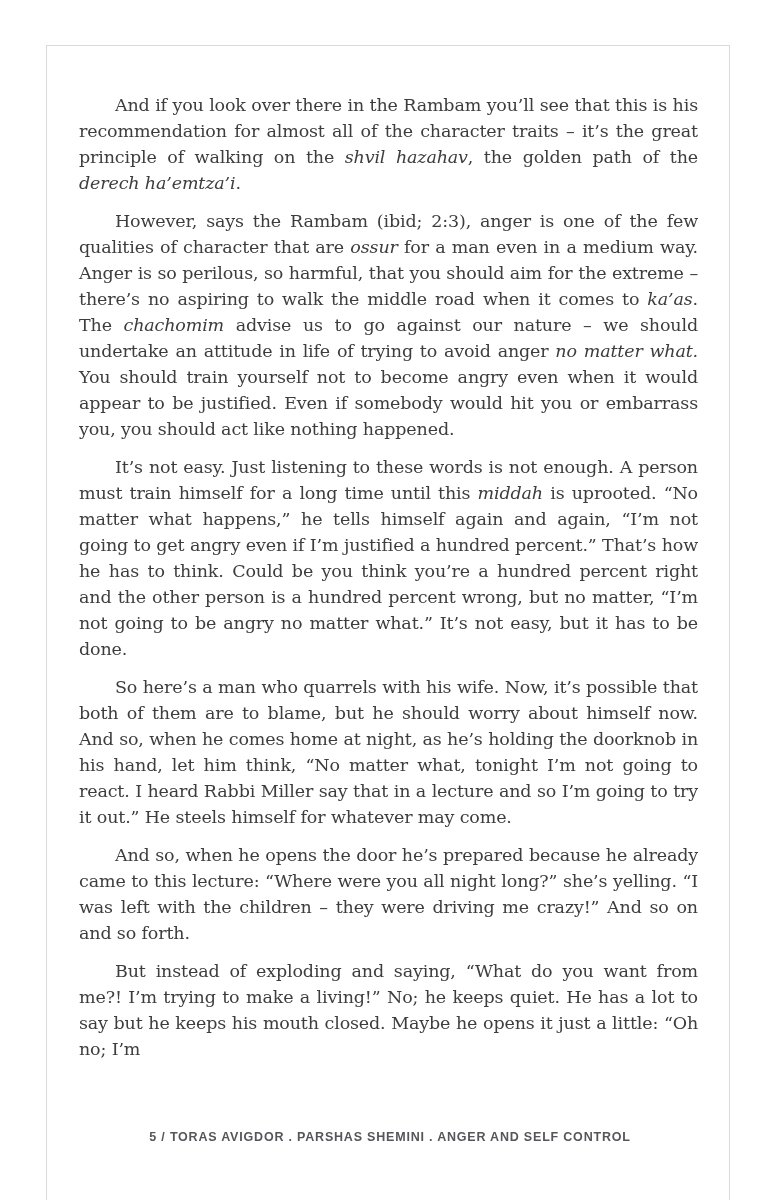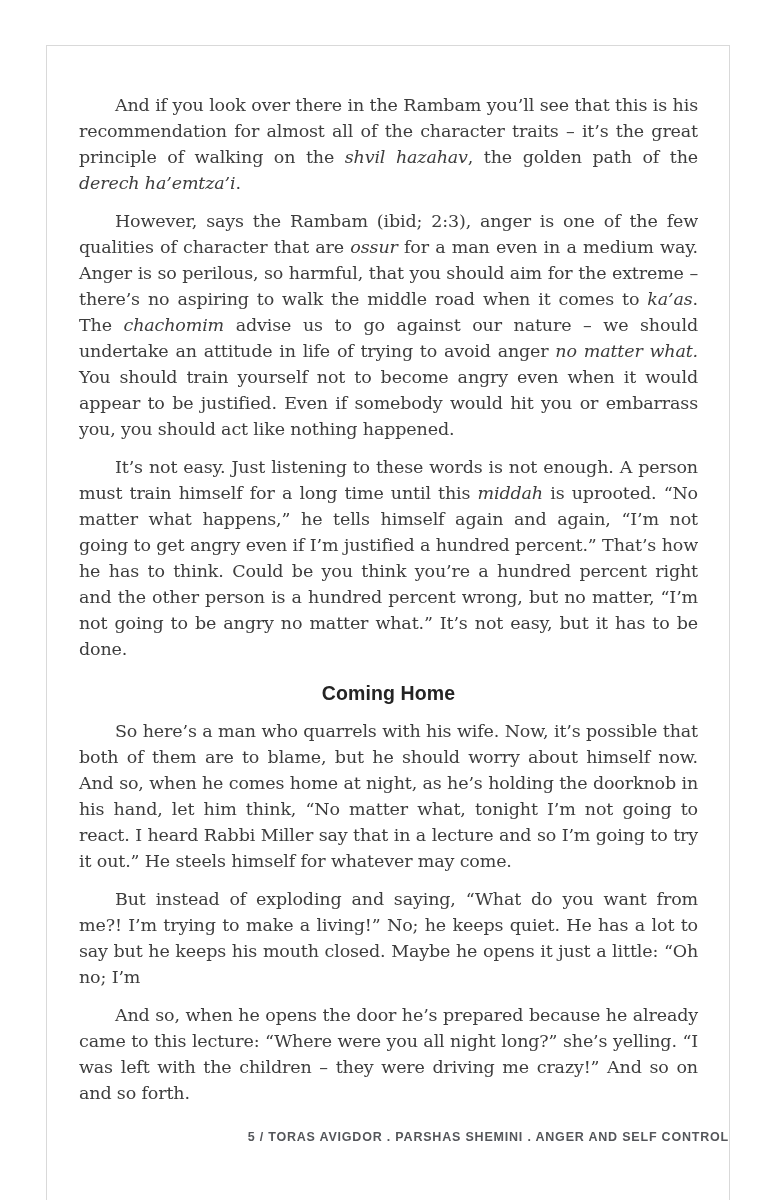--- a/index.html
+++ b/index.html
@@ -52,42 +52,41 @@
     line-height: 26px;
     letter-spacing: 0.1px;
     color: var(--heading-text);
     text-align: center;
     margin: 18px 0 12px 0;
   }
   .footer {
     position: absolute;
     left: 4px; right: 0;
     top: 1080px;
-    text-align: right;
+    text-align: center;
   }
   .footer span {
     font-family: "Liberation Sans", sans-serif;
     font-weight: 700;
     font-size: 12.5px;
     letter-spacing: 0.8px;
     color: var(--footer-text);
     white-space: nowrap;
   }
 </style>
 </head>
 <body>
 
 <div class="viewport">
   <div class="sheet">
     <div class="content" id="article">
         <p class="body-paragraph"><span>And if you look over there in the Rambam you’ll see that this is his recommendation for almost all of the character traits – it’s the great principle of walking on the </span><em>shvil hazahav</em><span>, the golden path of the </span><em>derech ha’emtza’i</em><span>.</span></p>
         <p class="body-paragraph"><span>However, says the Rambam (ibid; 2:3), anger is one of the few qualities of character that are </span><em>ossur</em><span> for a man even in a medium way. Anger is so perilous, so harmful, that you should aim for the extreme – there’s no aspiring to walk the middle road when it comes to </span><em>ka’as</em><span>. The </span><em>chachomim</em><span> advise us to go against our nature – we should undertake an attitude in life of trying to avoid anger </span><em>no matter what.</em><span> You should train yourself not to become angry even when it would appear to be justified. Even if somebody would hit you or embarrass you, you should act like nothing happened.</span></p>
         <p class="body-paragraph"><span>It’s not easy. Just listening to these words is not enough. A person must train himself for a long time until this </span><em>middah</em><span> is uprooted. “No matter what happens,” he tells himself again and again, “I’m not going to get angry even if I’m justified a hundred percent.” That’s how he has to think. Could be you think you’re a hundred percent right and the other person is a hundred percent wrong, but no matter, “I’m not going to be angry no matter what.” It’s not easy, but it has to be done.</span></p>
-        <h2 class="section-heading">Coming Home</h2>
         <p class="body-paragraph"><span>So here’s a man who quarrels with his wife. Now, it’s possible that both of them are to blame, but he should worry about himself now. And so, when he comes home at night, as he’s holding the doorknob in his hand, let him think, “No matter what, tonight I’m not going to react. I heard Rabbi Miller say that in a lecture and so I’m going to try it out.” He steels himself for whatever may come.</span></p>
+        <p class="body-paragraph"><span>And so, when he opens the door he’s prepared because he already came to this lecture: “Where were you all night long?” she’s yelling. “I was left with the children – they were driving me crazy!” And so on and so forth.</span></p>
         <p class="body-paragraph"><span>But instead of exploding and saying, “What do you want from me?! I’m trying to make a living!” No; he keeps quiet. He has a lot to say but he keeps his mouth closed. Maybe he opens it just a little: “Oh no; I’m</span></p>
-        <p class="body-paragraph"><span>And so, when he opens the door he’s prepared because he already came to this lecture: “Where were you all night long?” she’s yelling. “I was left with the children – they were driving me crazy!” And so on and so forth.</span></p>
       </div>
     <div class="footer">
       <span>5 / TORAS AVIGDOR . PARSHAS SHEMINI . ANGER AND SELF CONTROL</span>
     </div>
   </div>
 </div>
 
 </body></html>

